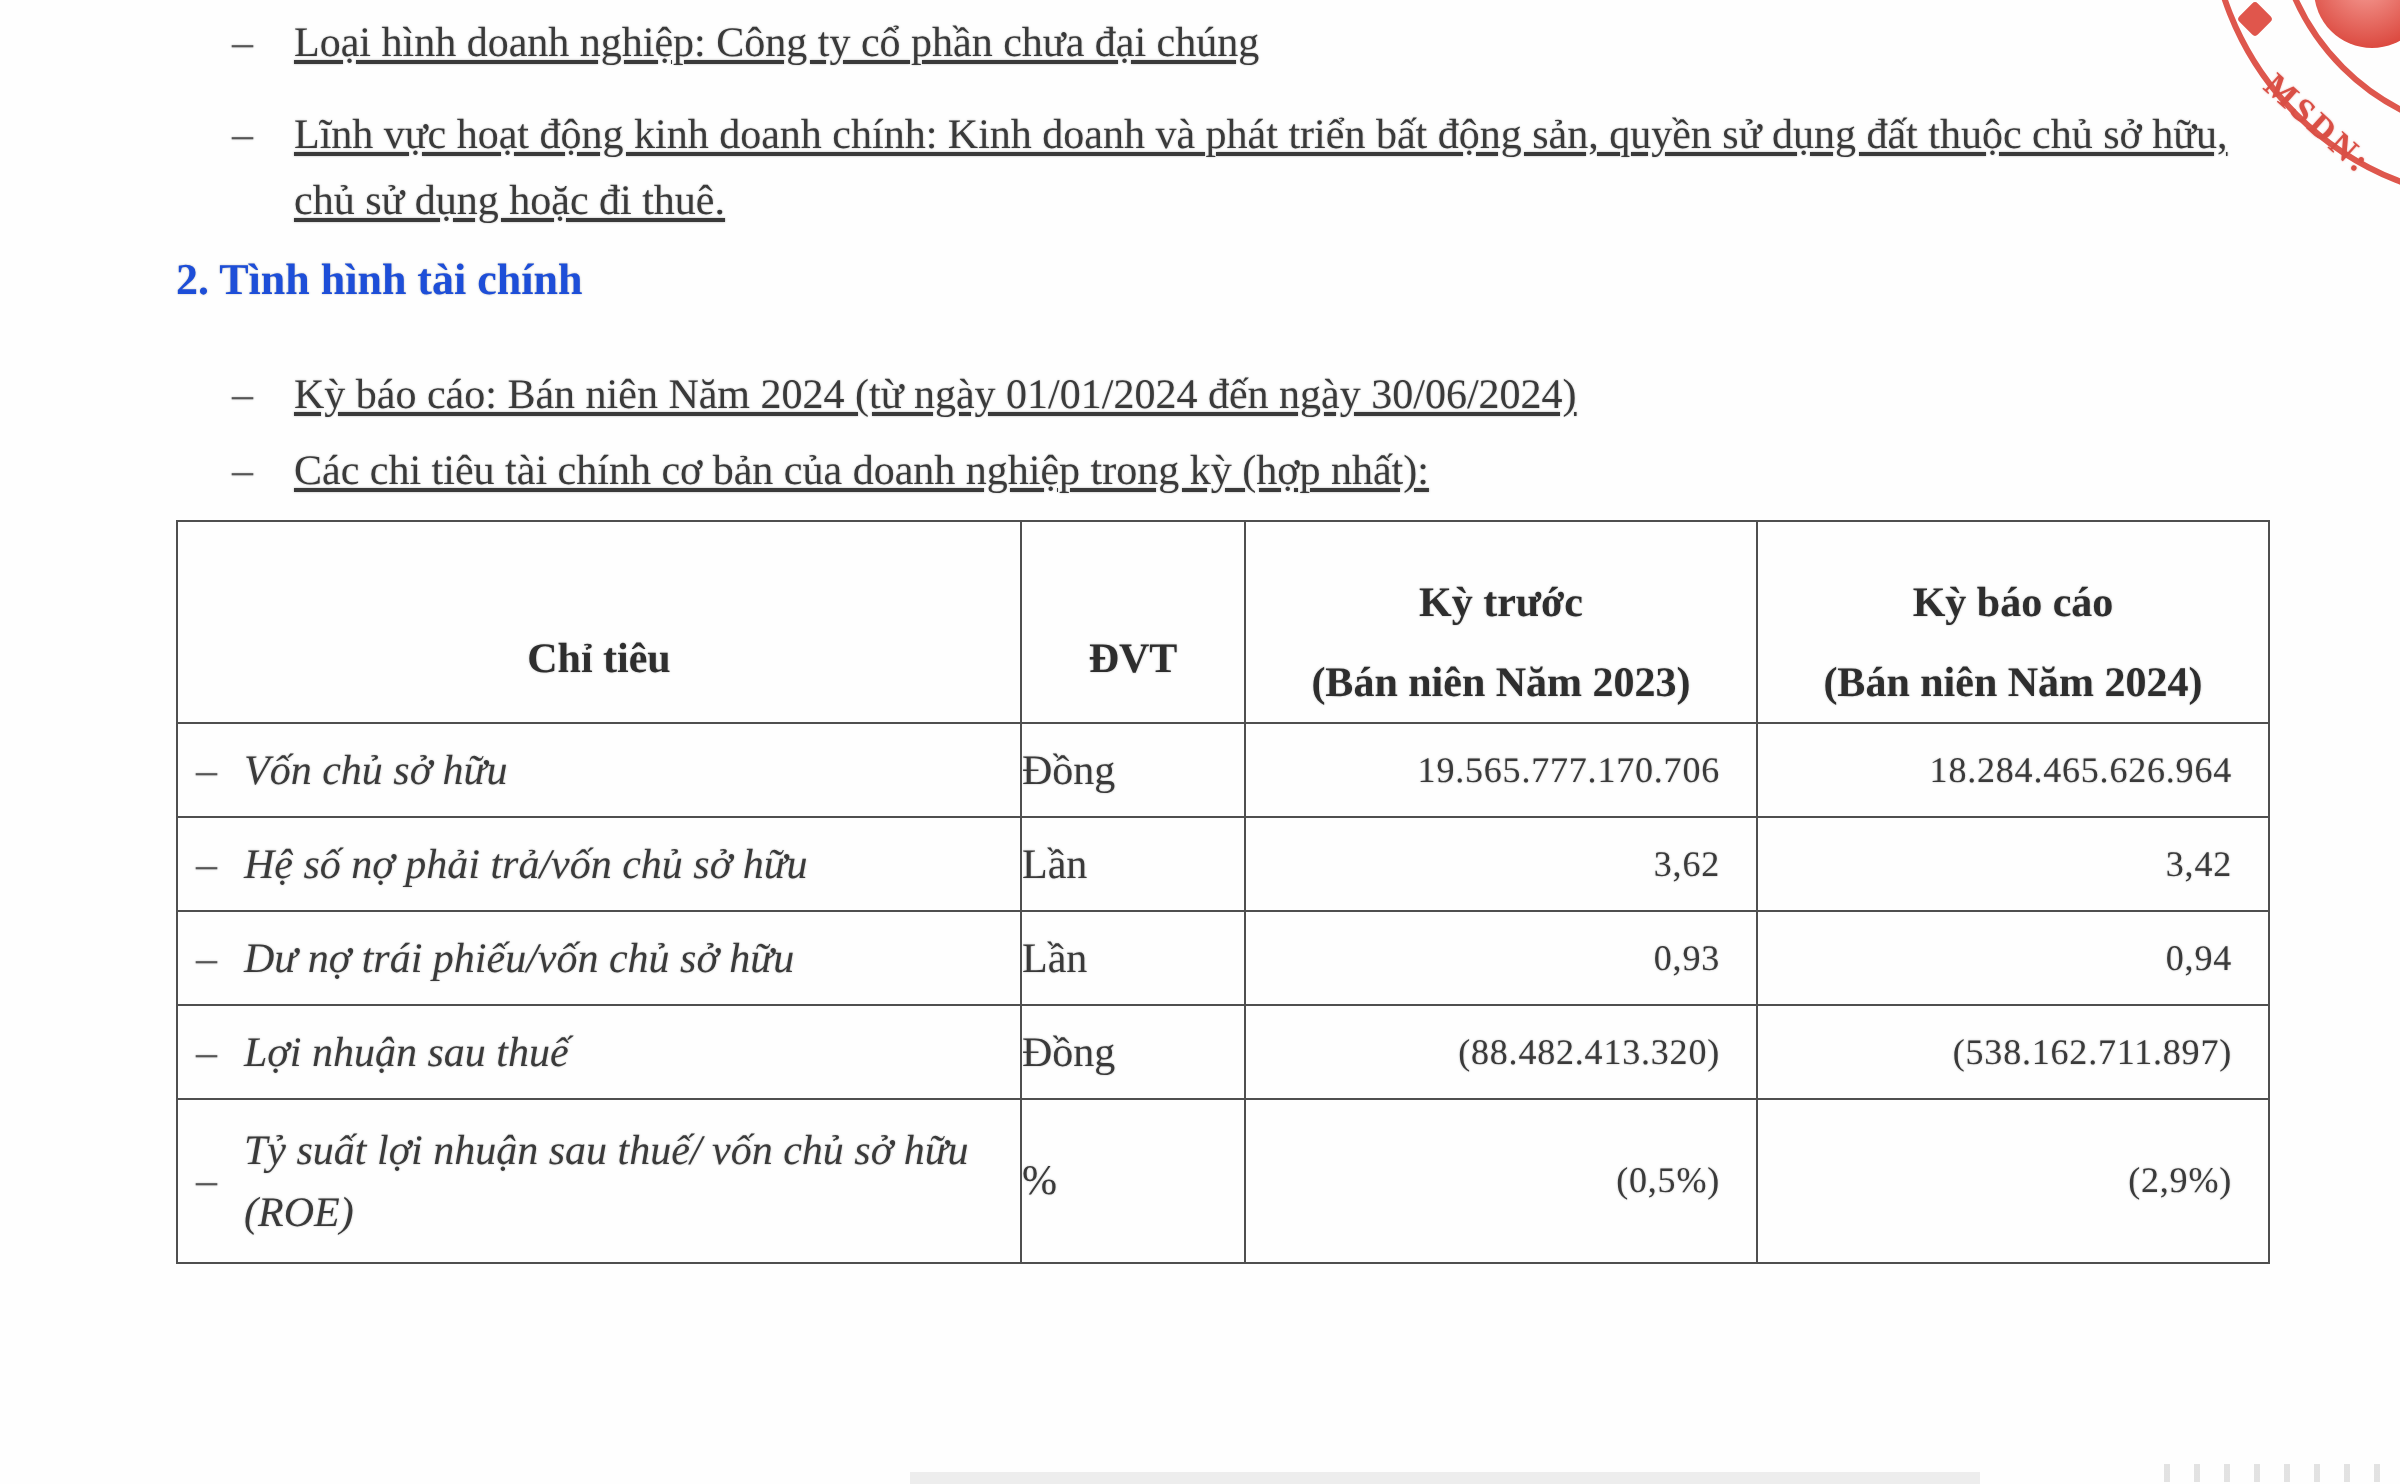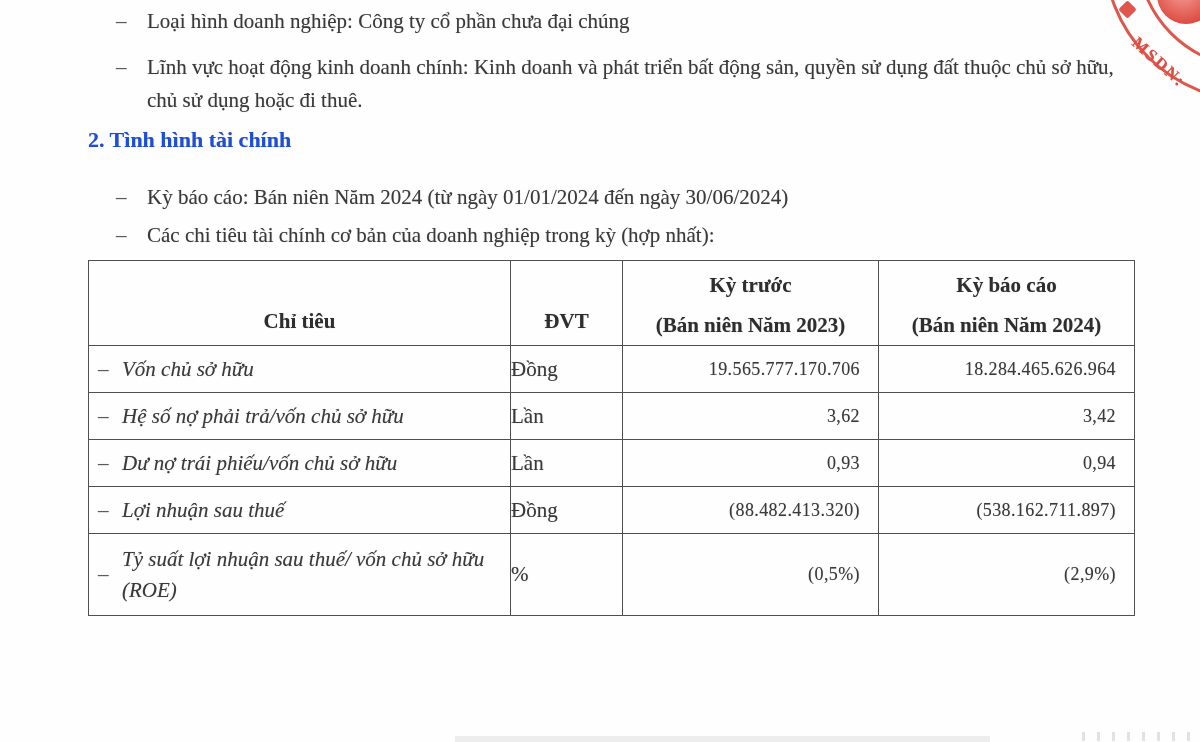--- a/index.html
+++ b/index.html
@@ -7,39 +7,39 @@
   .page {
     position:relative; width:1200px; height:742px;
     background:#fefefe; overflow:hidden;
     font-family:"Liberation Serif","DejaVu Serif",serif;
     color:#3a3a3a;
     text-shadow:0 0 1px rgba(70,70,70,.4);
   }
   
   .bullet { position:absolute; display:flex; font-size:21px; line-height:33px; }
   .bullet .dash { flex:0 0 31px; color:#555; }
-  .bullet .btext { flex:1; }
+  .bullet .btext { flex:1;text-decoration:underline; }
   #b1 { left:116px; top:5px;  width:1010px; }
   #b2 { left:116px; top:51px; width:1012px; }
   .heading { position:absolute; left:88px; top:127px; font-size:22px; font-weight:bold; color:#1d4ed8; }
   #b3 { left:116px; top:181px; width:1000px; }
   #b4 { left:116px; top:219px; width:1000px; }
 
   
   table.fin {
     position:absolute; left:88px; top:260px; width:1046px;
     border-collapse:collapse; table-layout:fixed; font-size:21px;
   }
   table.fin td, table.fin th { border:1.6px solid #4f4f4f; vertical-align:middle; }
   table.fin thead tr { height:84px; }
   table.fin tbody tr.r { height:47px; }
   table.fin tbody tr.r-tall { height:82px; }
   th { font-weight:bold; color:#2e2e2e; }
   th.small-hdr { padding-top:36px; vertical-align:middle; }
-  th.period-hdr { padding-top:4px; }
+  th.period-hdr { padding-top:20px; }
   .hline { display:block; line-height:40px; text-align:center; }
   .lbl { display:flex; align-items:center; }
   .lbl .rdash { flex:0 0 33px; padding-left:9px; color:#555; }
   .lbl .ltext { flex:1; line-height:31px; padding-right:6px;font-style:italic; }
   td.unit { }
   td.num { text-align:right; padding-right:18px; font-size:18px; letter-spacing:.4px; }
 
   
   .ring { position:absolute; border-radius:50%; border:3.5px solid #de574d; }
   .ring.outer { left:1103px; top:-198px; width:300px; height:300px; }

